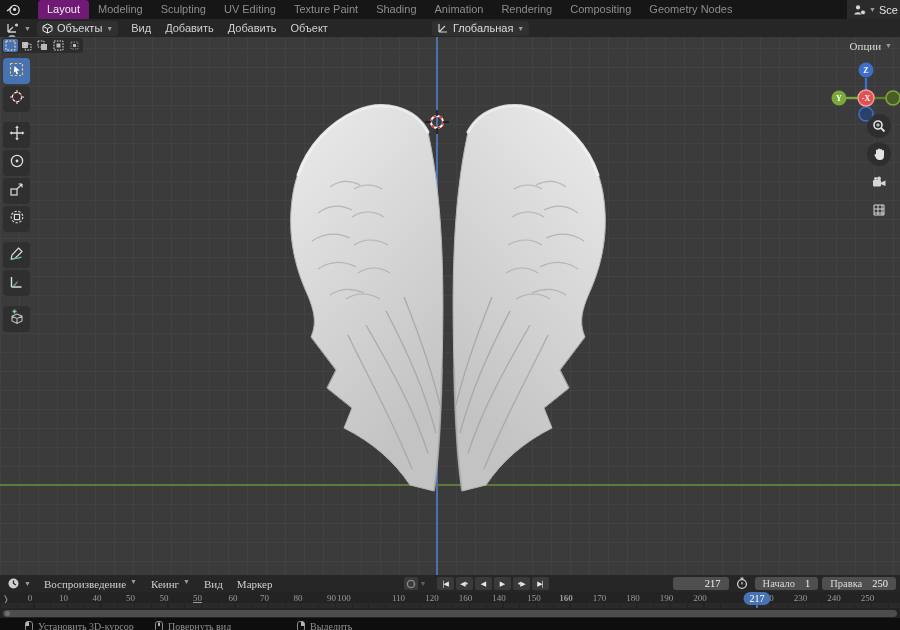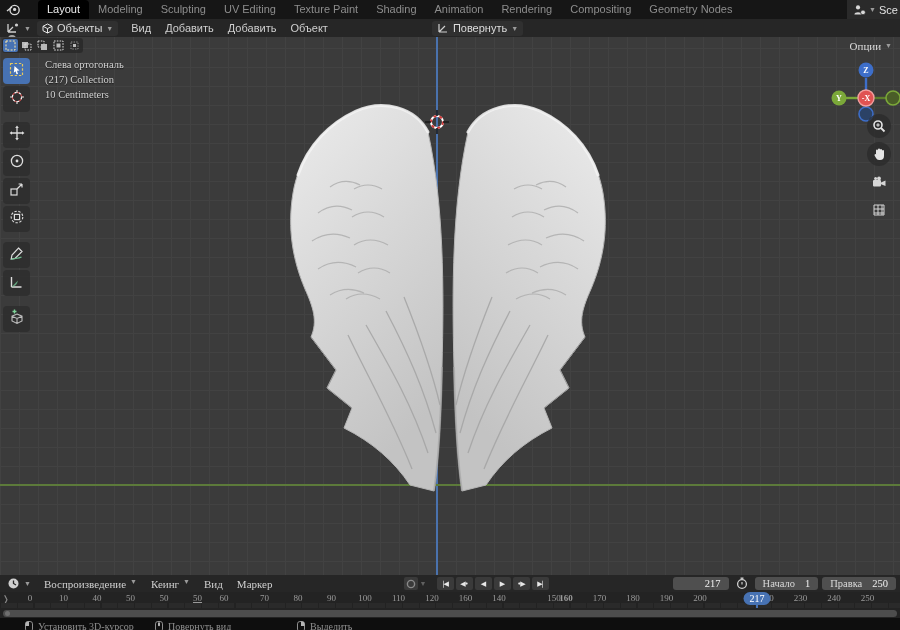--- a/index.html
+++ b/index.html
@@ -7,21 +7,21 @@
   .win { position:relative; width:900px; height:630px; overflow:hidden;
          font-family:"Liberation Sans", sans-serif; background:#101010; user-select:none; }
 
   
   .topbar { position:absolute; left:0; top:0; width:900px; height:19px; background:#161616;
             display:flex; align-items:center; padding-left:5px; }
   .logo { width:17px; height:15px; display:flex; align-items:center; justify-content:center; margin-right:4px; }
   .menu-item { color:#d2d2d2; font-size:11px; padding:0 8px; line-height:19px; cursor:default; }
   .tabs { display:flex; margin-left:12px; height:19px; align-items:flex-end; }
   .tab { color:#8d8d8d; font-size:11px; padding:2px 9px 3px; border-radius:4px 4px 0 0; line-height:14px; }
-  .tab.active { background:#000000; color:#ececec; }
+  .tab.active { background:#701a75; color:#ececec; }
   .scene-chip { position:absolute; right:0; top:0; height:19px; display:flex; align-items:center;
                 gap:3px; padding:0 2px 0 6px; color:#e2e2e2; font-size:11px; background:#2a2a2a; }
   .chev { font-size:7px; color:#9a9a9a; }
 
   
   .vheader { position:absolute; left:0; top:19px; width:900px; height:18px; background:#262626;
              display:flex; align-items:center; padding:0 4px; gap:2px; }
   .hbtn { display:flex; align-items:center; gap:4px; background:#303030; border-radius:3px;
           height:15px; padding:0 5px; color:#dcdcdc; font-size:11px; }
   .hmenu { color:#cfcfcf; font-size:11px; padding:0 7px; }
@@ -152,21 +152,21 @@
         <span class="hmenu">Вид</span>
         <span class="hmenu">Добавить</span>
         <span class="hmenu">Добавить</span>
         <span class="hmenu">Объект</span>
       </span>
 
     <span style="margin-left:95px" class="hbtn">
       <svg width="12" height="11" viewBox="0 0 12 11">
           <path d="M2 9 L2 1 M2 9 L10 9 M2 9 L8 3" stroke="#cfcfcf" stroke-width="1.2" fill="none"></path>
         </svg>
-      <span>Повернуть</span>
+      <span>Глобальная</span>
       <span class="chev">▼</span>
     </span>
     </div>
 
     <span class="icbtn" style="margin-left:3px">
       <svg width="13" height="13" viewBox="0 0 13 13">
         <circle cx="6.5" cy="6.5" r="4.5" fill="none" stroke="#cfcfcf" stroke-width="1.2" stroke-dasharray="2 1.5"></circle>
         <circle cx="6.5" cy="6.5" r="1.3" fill="#cfcfcf"></circle>
       </svg>
     </span><span class="chev">▼</span>
@@ -375,25 +375,20 @@
       </div>
       <div class="gap"></div>
       <div class="tool">
         <span><svg width="16" height="16" viewBox="0 0 16 16">
             <path d="M8 5 L13 7.2 V12 L8 14.4 L3 12 V7.2 Z M3 7.2 L8 9.4 L13 7.2 M8 9.4 V14.4" fill="none" stroke="#bdbdbd" stroke-width="1.1"></path>
             <path d="M3.5 2.5 H7.5 M5.5 0.5 V4.5" stroke="#7fd49a" stroke-width="1.4"></path>
           </svg></span>
       </div>
     </div>
 
-    <div class="overlay-text">
-      <div>Слева ортогональ</div>
-      <div>(217) Collection</div>
-      <div>10 Centimeters</div>
-    </div>
 
     <div class="options">
       <span>Опции</span>
       <span class="chev">▼</span>
     </div>
 
     <svg class="gizmo" width="72" height="72">
       <path d="M36 48 L36 64" stroke="#35557e" stroke-width="2.4"></path>
       <path d="M36 28 L36 40" stroke="#3d6ec9" stroke-width="2.4"></path>
       <path d="M10 48 L28 48" stroke="#7ba839" stroke-width="2.4"></path>
@@ -492,30 +487,30 @@
 
   <div class="ruler" id="ruler">
     <span style="position:absolute;left:2px;top:2px;color:#8a8a8a;font-size:9px;">❭</span>
     <div class="tickband"></div>
   <span class="num" style="left: 30px;">0</span>
     <span class="num" style="left: 63.5px;">10</span>
     <span class="num" style="left: 97px;">40</span>
     <span class="num" style="left: 130.5px;">50</span>
     <span class="num" style="left: 164px;">50</span>
     <span class="num" style="left: 197.5px; text-decoration: underline;">50</span>
-    <span class="num" style="left: 224px;">60</span>
+    <span class="num" style="left: 233px;">60</span>
     <span class="num" style="left: 264.5px;">70</span>
     <span class="num" style="left: 298px;">80</span>
     <span class="num" style="left: 331.5px;">90</span>
-    <span class="num" style="left: 365px; text-align: right;">100</span>
+    <span class="num" style="left: 344px; text-align: right;">100</span>
     <span class="num" style="left: 398.5px;">110</span>
     <span class="num" style="left: 432px;">120</span>
     <span class="num" style="left: 465.5px;">160</span>
     <span class="num" style="left: 499px;">140</span>
-    <span class="num" style="left: 554px; font-family: Liberation Serif, serif;">150</span>
+    <span class="num" style="left: 534px; font-family: Liberation Serif, serif;">150</span>
     <span class="num" style="left: 566px; font-weight: bold;">160</span>
     <span class="num" style="left: 599.5px;">170</span>
     <span class="num" style="left: 633px;">180</span>
     <span class="num" style="left: 666.5px;">190</span>
     <span class="num" style="left: 700px;">200</span>
     <span class="num" style="left: 751px;">210</span>
     <span class="num" style="left: 767px;">220</span>
     <span class="num" style="left: 800.5px;">230</span>
     <span class="num" style="left: 834px;">240</span>
     <span class="num" style="left: 867.5px;">250</span>

